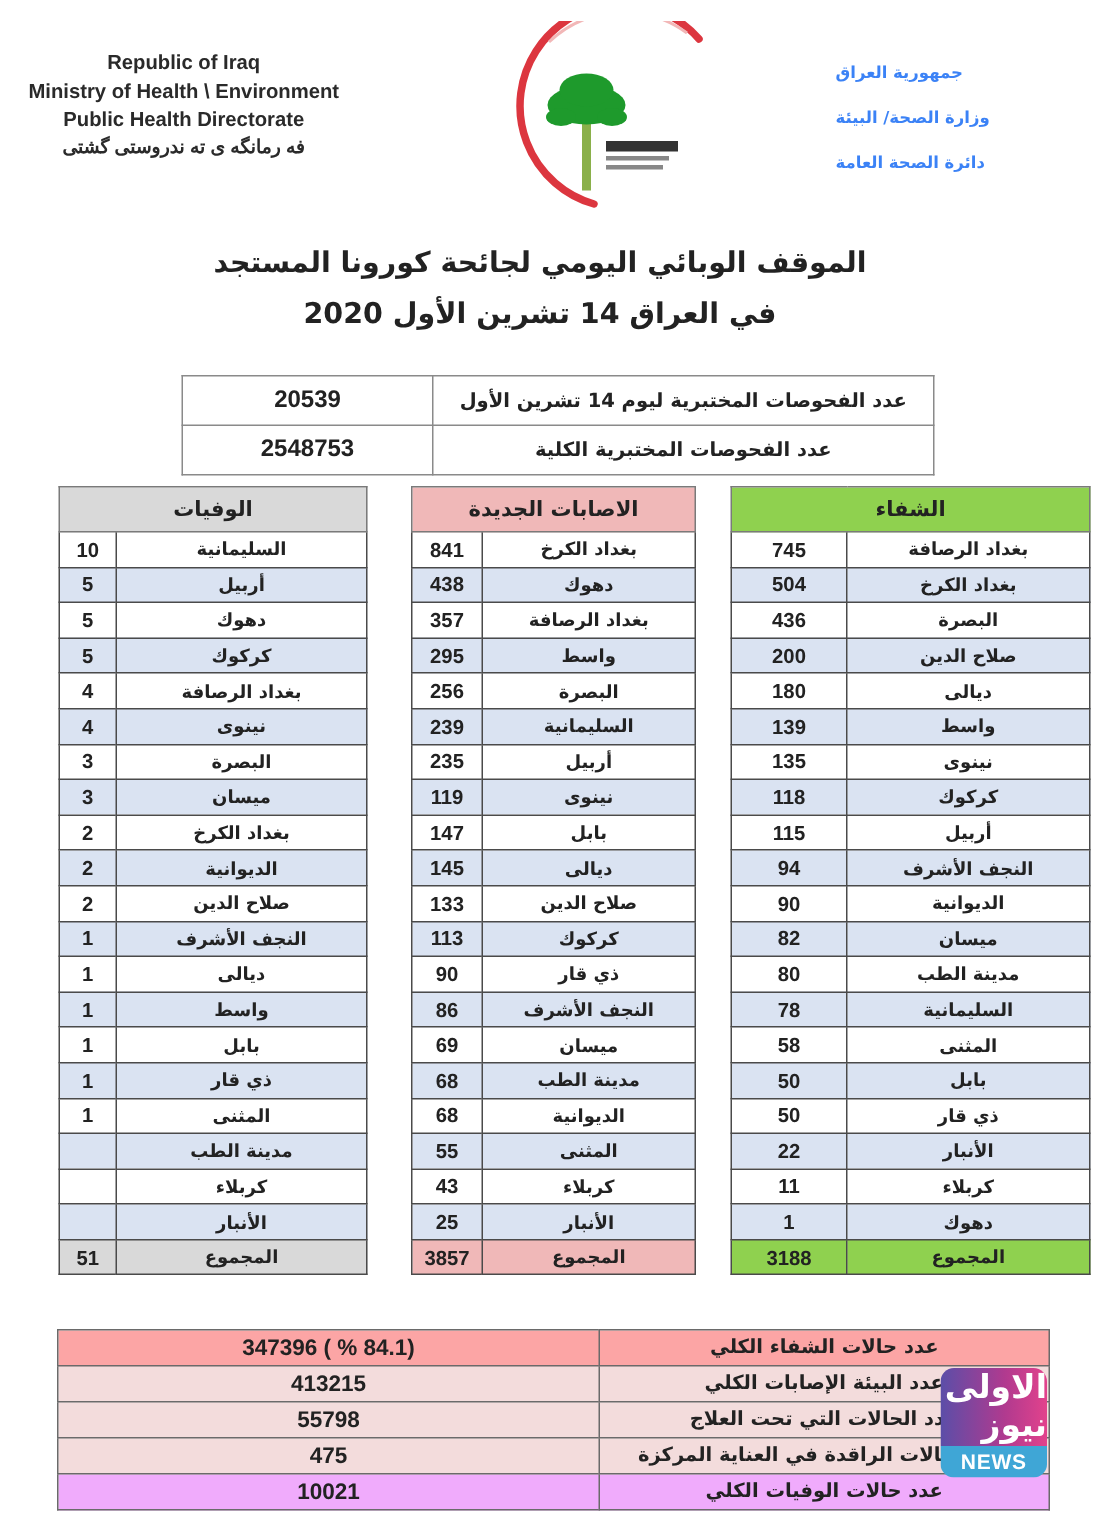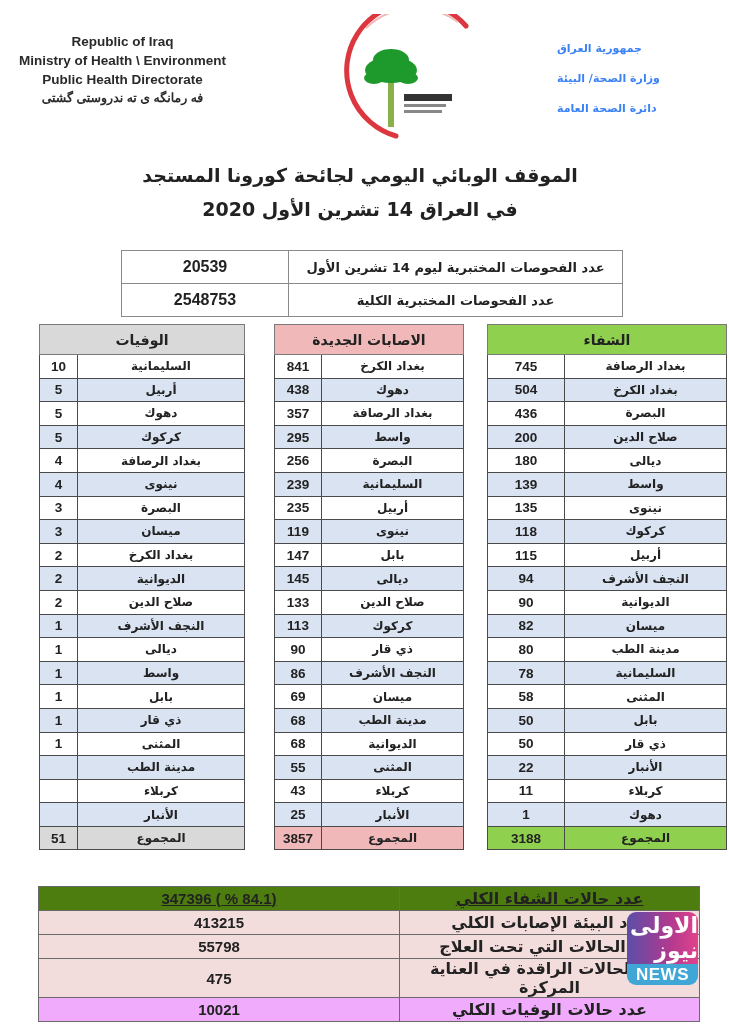--- a/index.html
+++ b/index.html
@@ -30,29 +30,29 @@
   .col.recov td.num { width: 77px; }
   .col.cases { left: 274px; width: 190px; }
   .col.cases th, .col.cases tr.total td { background: #f0b8b8; }
   .col.cases td.num { width: 47px; }
   .col.deaths { left: 39px; width: 206px; }
   .col.deaths th, .col.deaths tr.total td { background: #d9d9d9; }
   .col.deaths td.num { width: 38px; }
 
   .summary { position: absolute; left: 38px; top: 886px; width: 662px; border-collapse: collapse; direction: rtl; }
   .summary td { height: 24px; border: 1.5px solid #6a6a6a; font-weight: bold; text-align: center; }
-  .summary td.lbl { width: 300px; font-size: 16px; }
+  .summary td.lbl { width: 300px; font-size: 13px; }
   .summary td.val { font-family: "Liberation Sans", sans-serif; font-size: 15px; }
-  .summary tr.green td { background: #4d7c0f; text-decoration: underline; }
+  .summary tr.green td { background: #fca5a5; }
   .summary tr.pink td { background: #f3dcdc; }
   .summary tr.grey td { background: #f0abfc; }
 
   .badge { position: absolute; left: 627px; top: 912px; width: 71px; height: 73px; border-radius: 9px; overflow: hidden; }
   .badge .top { height: 52px; background: linear-gradient(90deg, #5b4ea8 0%, #b03a8f 60%, #e2428c 100%); color: #fff; display: flex; align-items: center; justify-content: center; font-weight: bold; font-size: 22px; letter-spacing: -1px; text-align: right; }
-  .badge .bot { height: 21px; background: #3fa6d6; color: #fff; font-family: "Liberation Sans", sans-serif; font-weight: bold; font-size: 17px; text-align: center; line-height: 21px; letter-spacing: 0.5px; }
+  .badge .bot { height: 21px; background: #3fa6d6; color: #fff; font-family: "Liberation Sans", sans-serif; font-weight: bold; font-size: 14px; text-align: center; line-height: 21px; letter-spacing: 0.5px; }
 </style>
 </head>
 <body>
 
 <div class="hdr-en">
   <div>Republic of Iraq</div>
   <div>Ministry of Health \ Environment</div>
   <div>Public Health Directorate</div>
   <div class="ku">فه رمانگه ی ته ندروستی گشتی</div>
 </div>

